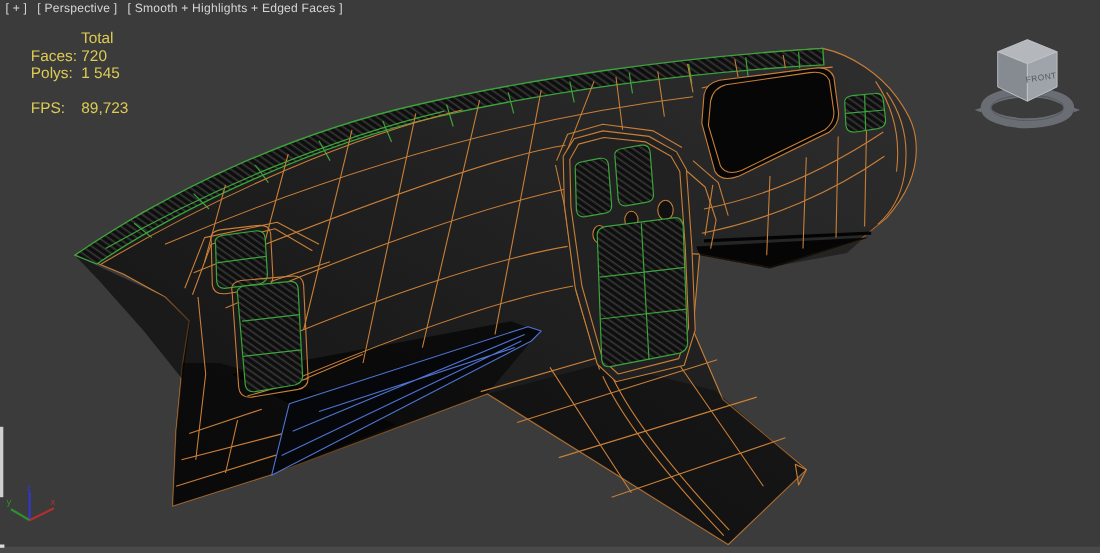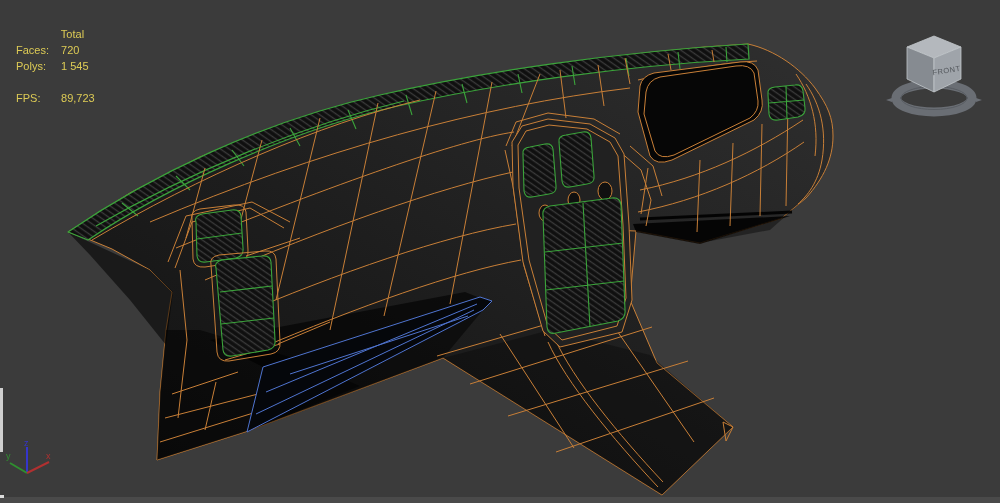--- a/index.html
+++ b/index.html
@@ -5,21 +5,21 @@
   html,body{margin:0;padding:0}
   body{
     width:1000px;height:503px;overflow:hidden;position:relative;
     background:var(--c-background,#3b3b3b);
     font-family:"Liberation Sans",sans-serif;
   }
   .viewport{position:absolute;inset:0}
   .scene{position:absolute;left:0;top:0}
   .vp-label{position:absolute;top:2px;left:5px;font-size:11px;color:var(--c-label-text,#d6d6d6);letter-spacing:.2px;white-space:nowrap}
   .vp-label span{margin-right:6px;cursor:pointer}
-  .stats{position:absolute;top:26px;left:16px;font-size:11px;color:var(--c-stats-yellow,#ddcb55);line-height:16px;white-space:nowrap}
+  .stats{position:absolute;top:26px;left:28px;font-size:14px;color:var(--c-stats-yellow,#ddcb55);line-height:16px;white-space:nowrap}
   .srow .slabel{display:inline-block;width:42px}
   .srow.fps{margin-top:16px}
   .viewcube{position:absolute;top:16px;right:6px;cursor:pointer}
   .axis{position:absolute;left:2px;top:438px}
   .left-strip{position:absolute;left:0;top:388px;width:3px;height:64px;background:var(--c-left-strip,#cfcfcf)}
   .bottom-bar{position:absolute;left:0;bottom:0;width:1000px;height:6px;background:var(--c-bottom-strip,#4a4a4a)}
   .corner-dot{position:absolute;left:0;bottom:5px;width:4px;height:3px;background:#dcdcdc}
   
   .eo{stroke:var(--c-wireframe-orange,#c87f37);fill:none;stroke-width:1;stroke-linejoin:round}
   .eg{stroke:var(--c-edge-green,#3ba43b);fill:none;stroke-width:1.1;stroke-linejoin:round}
@@ -124,20 +124,25 @@
 
     <path class="vent" d="M768,94 Q767,88 775,87 L795,85 Q802,84 803,91 L805,108 Q806,115 798,117 L778,120 Q770,121 769,114 Z"></path>
     <path class="eg" d="M769,103 L804,100 M786,86 L787,119"></path>
 
     <g>
       <path class="trim" d="M263,367 L480,297 L492,301 L483,310 L247,432 Z"></path>
       <path class="eb" d="M256,414 L474,310 M266,392 L477,304 M290,374 L468,316"></path>
     </g>
   </svg>
 
+  <div class="vp-label">
+    <span>[ + ]</span>
+    <span>[ Perspective ]</span>
+    <span>[ Smooth + Highlights + Edged Faces ]</span>
+  </div>
 
   <div class="stats">
     <div class="srow">
       <span class="slabel"></span>
       <span class="sval">Total</span>
     </div>
     <div class="srow">
       <span class="slabel">Faces:</span>
       <span class="sval">720</span>
     </div>

